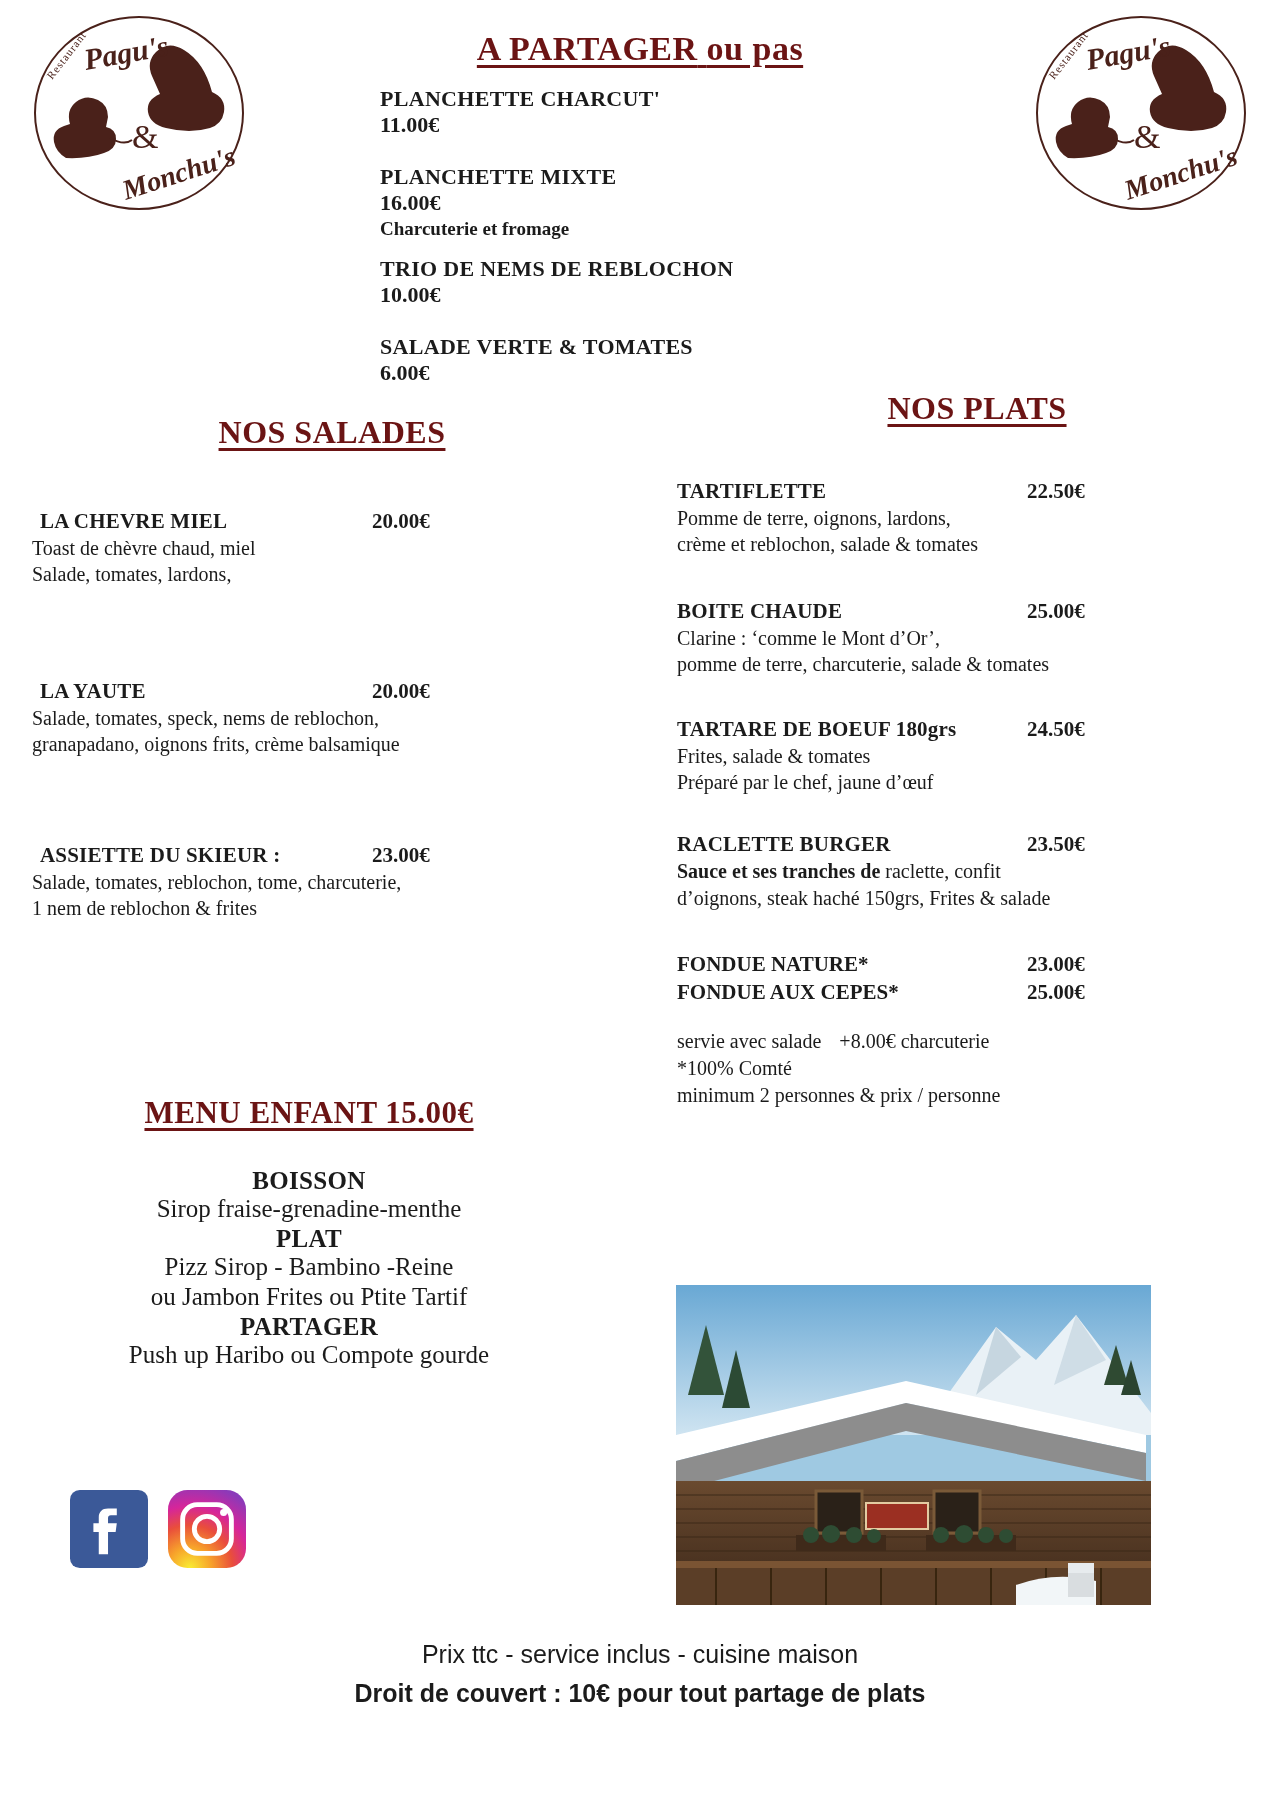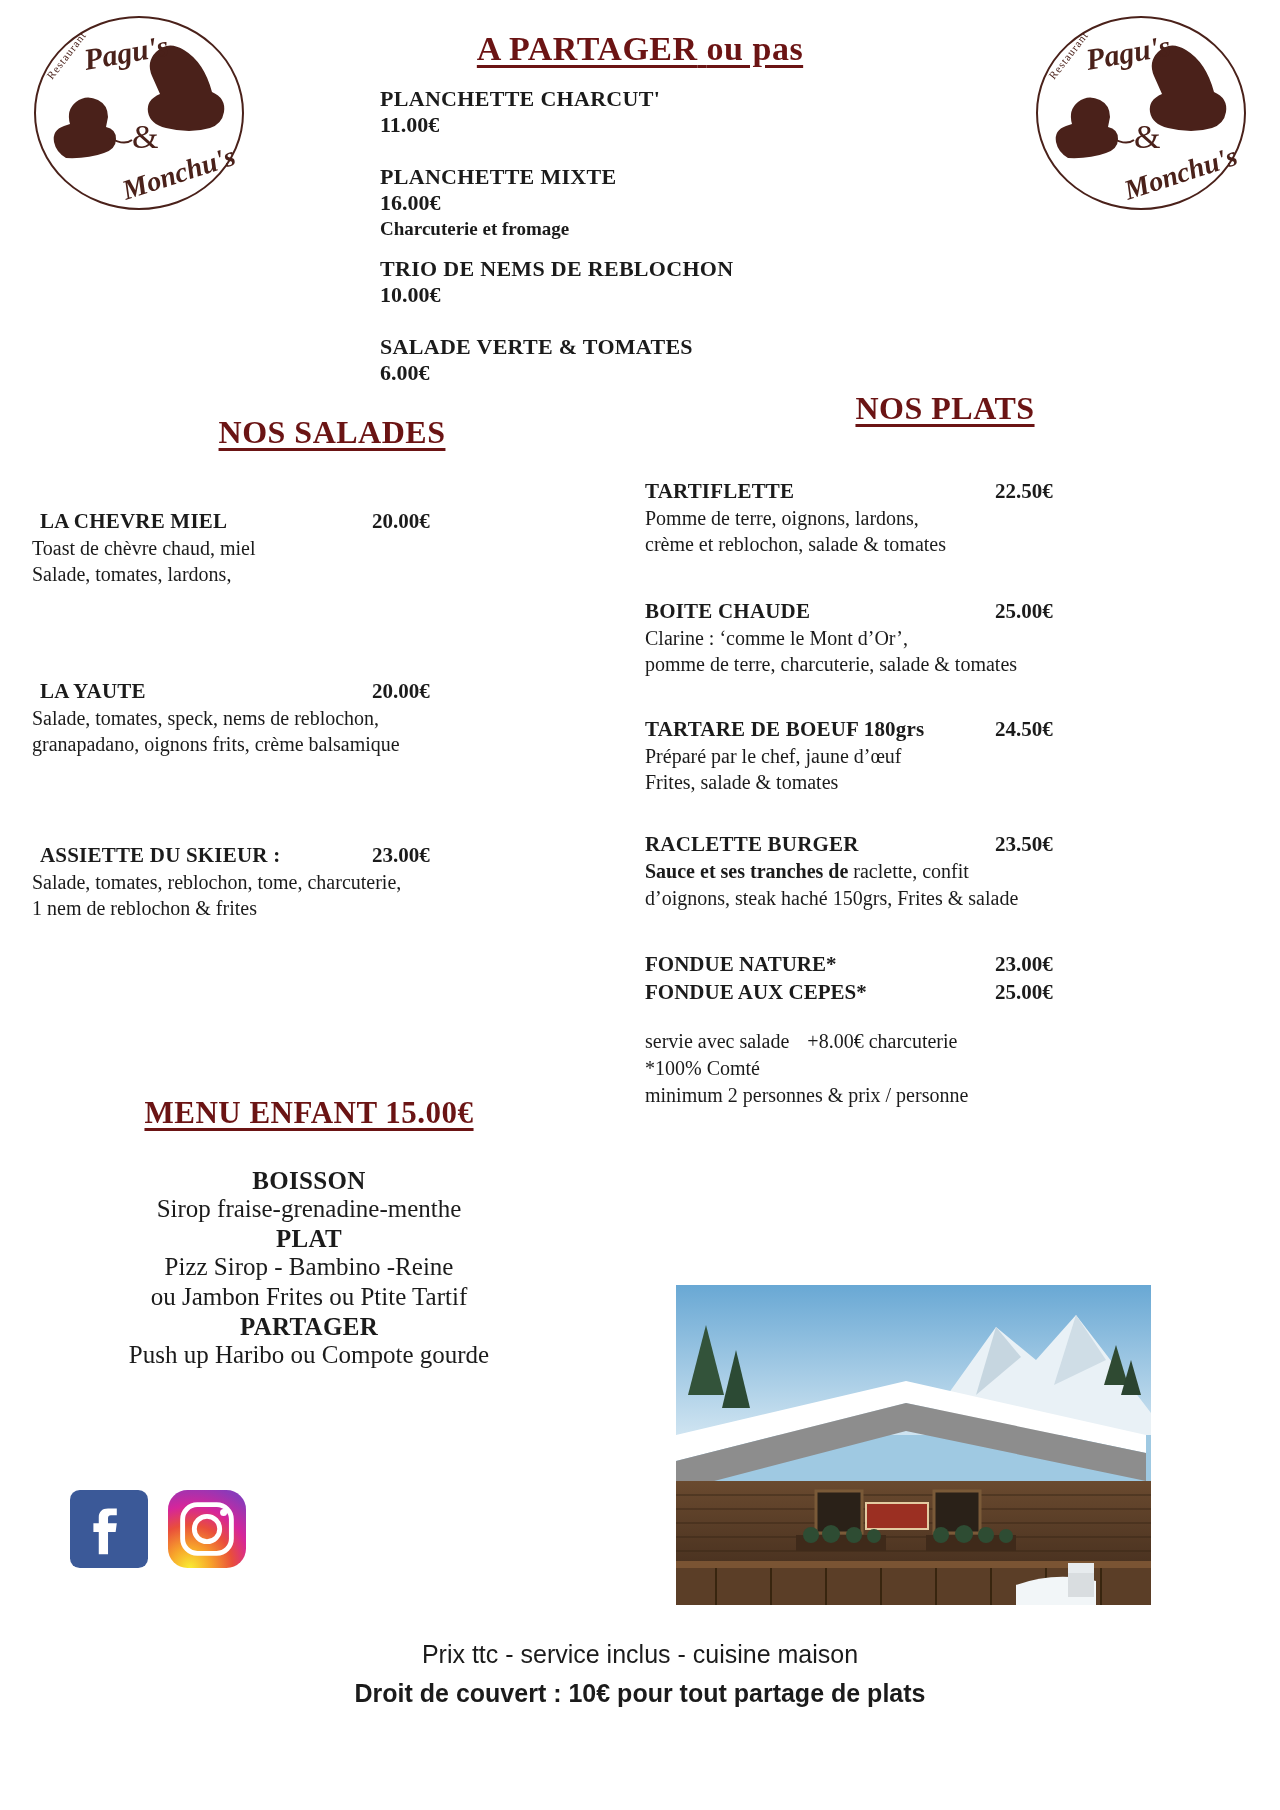--- a/index.html
+++ b/index.html
@@ -77,21 +77,21 @@
   
   #salads-col {
     position: absolute;
     left: 32px;
     top: 390px;
     width: 600px;
     margin-top: 24px;
   }
   #plats-col {
     position: absolute;
-    left: 645px;
+    left: 677px;
     top: 390px;
     width: 600px;
   }
   .col-title {
     font-size: 32px;
     text-align: center;
     margin: 0 0 58px 0;
   }
   #plats-col .col-title { margin-bottom: 52px; }
 
@@ -327,22 +327,22 @@
     </div>
     <div class="item-desc">Clarine : ‘comme le Mont d’Or’,</div>
     <div class="item-desc">pomme de terre, charcuterie, salade &amp; tomates</div>
   </div>
 
   <div class="item plat" id="plat-3">
     <div class="item-head">
       <span class="item-name">TARTARE DE BOEUF 180grs</span>
       <span class="price-abs">24.50€</span>
     </div>
+    <div class="item-desc">Frites, salade &amp; tomates</div>
     <div class="item-desc">Préparé par le chef, jaune d’œuf</div>
-    <div class="item-desc">Frites, salade &amp; tomates</div>
   </div>
 
   <div class="item plat" id="plat-4">
     <div class="item-head">
       <span class="item-name">RACLETTE BURGER</span>
       <span class="price-abs">23.50€</span>
     </div>
     <div class="item-desc"><b>Sauce et ses tranches de </b><span>raclette, confit</span></div>
     <div class="item-desc">d’oignons, steak haché 150grs, Frites &amp; salade</div>
   </div>

